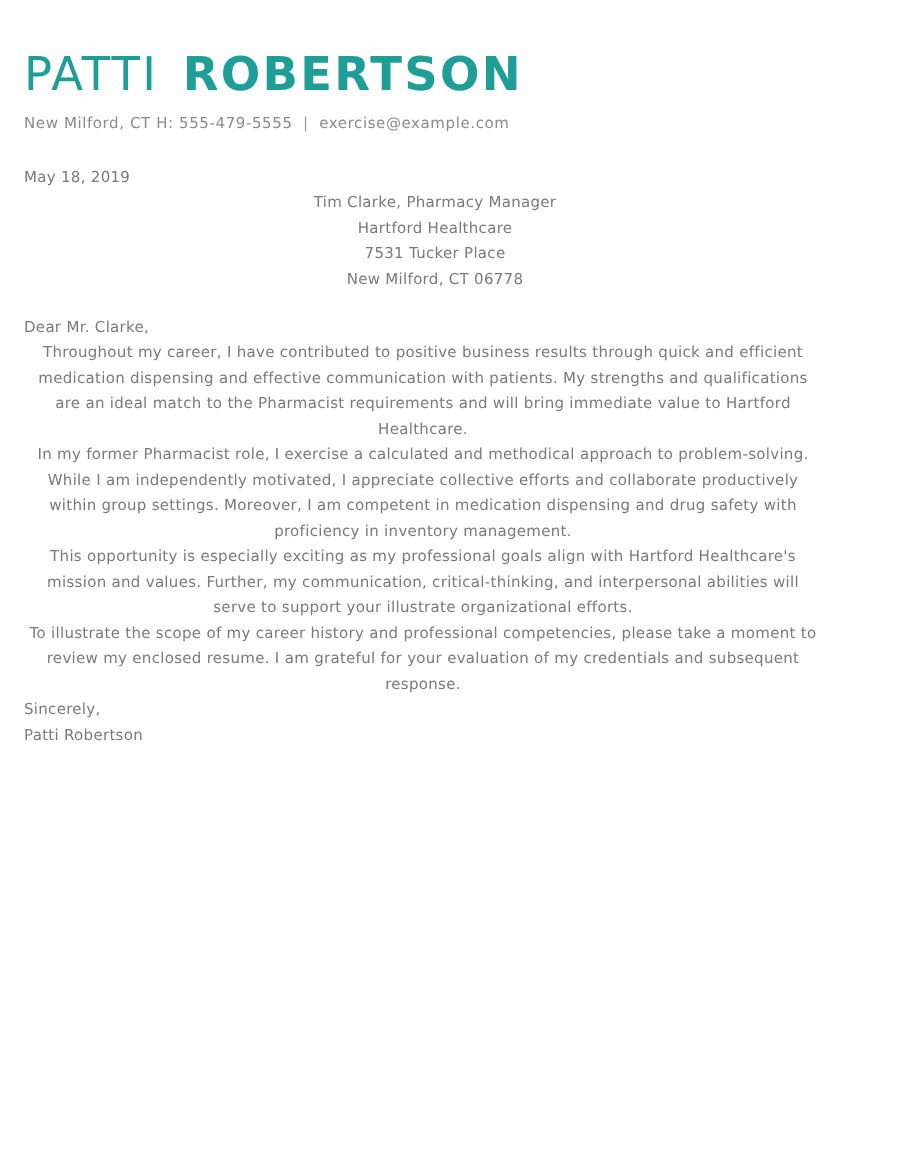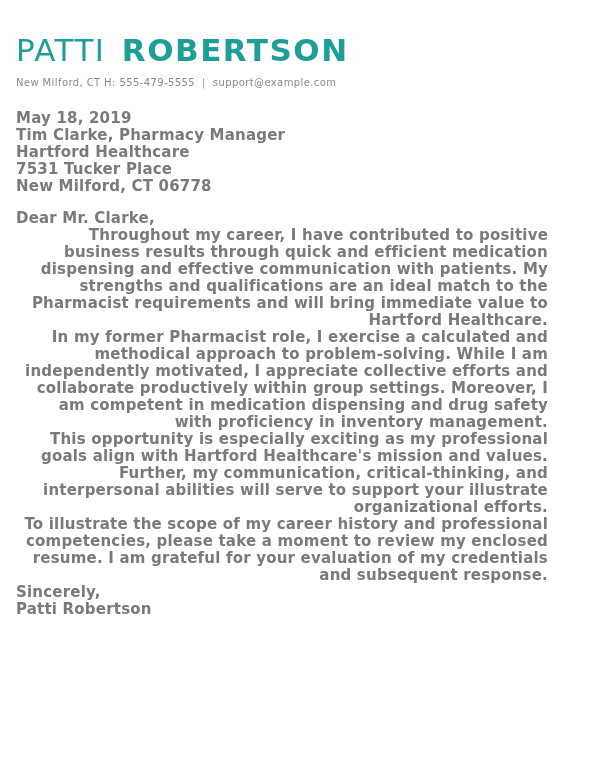--- a/index.html
+++ b/index.html
@@ -33,47 +33,46 @@
     letter-spacing: 0.4px;
     color: #8a8a8a;
     white-space: nowrap;
   }
   .contact .sep {
     margin: 0 7px;
     color: #9a9a9a;
   }
   .letter {
     margin-top: 22px;
-    font-size: 15px;
+    font-size: 10px;
     line-height: 17px;
     letter-spacing: 0.2px;
     color: #7a7a7a;
-    font-weight: bold;
   }
   .letter p { margin: 0; }
   .date { margin-bottom: 16px; }
-  .recipient { margin-bottom: 15px; }
+  .recipient { margin-bottom: 15px; text-align: center; }
   .salutation { margin-bottom: 12px; }
   .para {
     max-width: 532px;
     margin-bottom: 12px;
-    text-align: right;
+    text-align: center;
   }
   .closing-block { }
 </style>
 </head>
 <body>
 
 <div class="page">
 
   <header>
     <h1 class="name"><span class="first">PATTI</span> <span class="last">ROBERTSON</span></h1>
 
     <div class="contact">
-      <span>New Milford, CT H: 555-479-5555</span><span class="sep">|</span><span>support@example.com</span>
+      <span>New Milford, CT H: 555-479-5555</span><span class="sep">|</span><span>exercise@example.com</span>
     </div>
   </header>
 
   <main class="letter">
 
     <p class="date">May 18, 2019</p>
 
     <div class="recipient">
       <p>Tim Clarke, Pharmacy Manager</p>
       <p>Hartford Healthcare</p>

